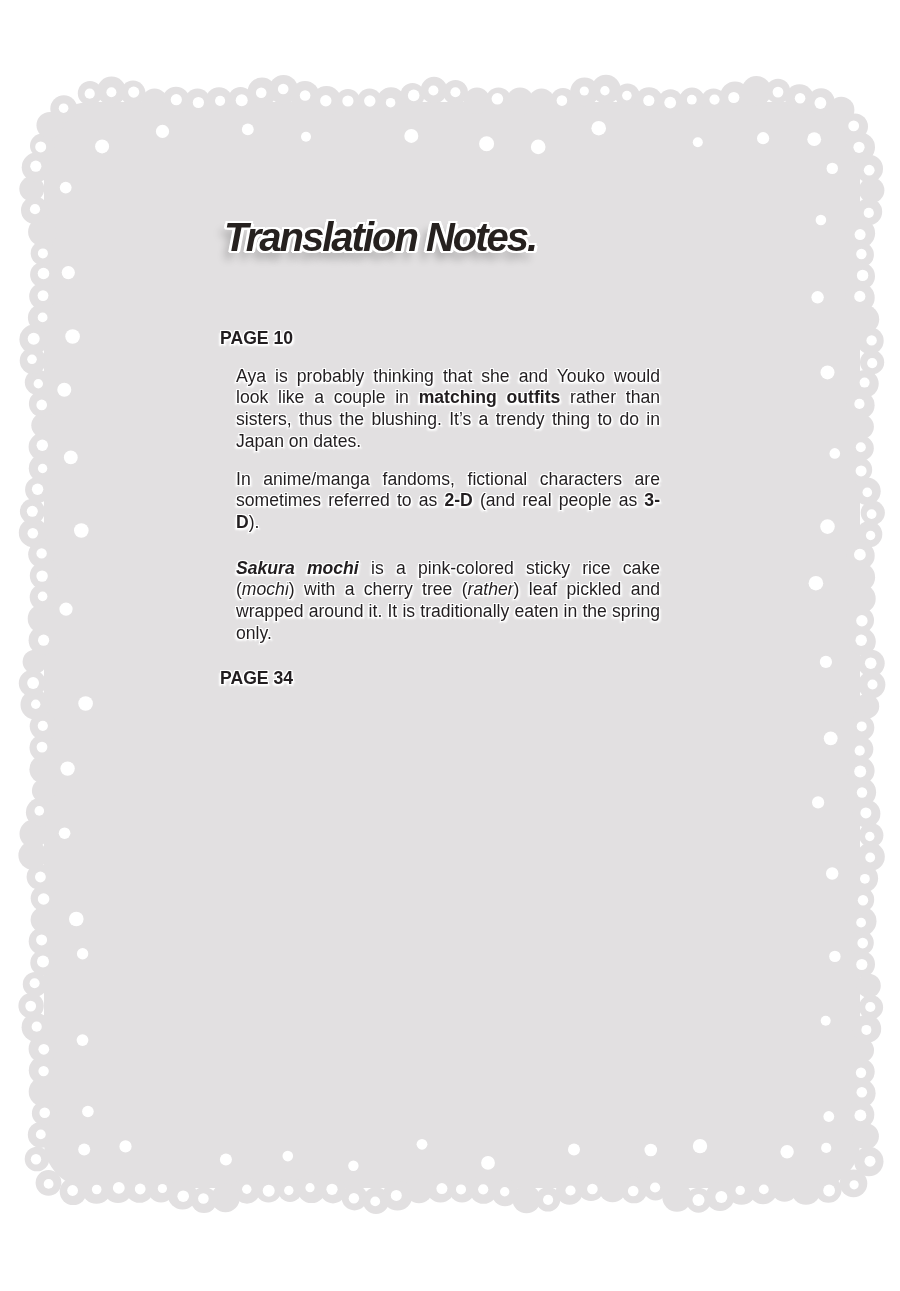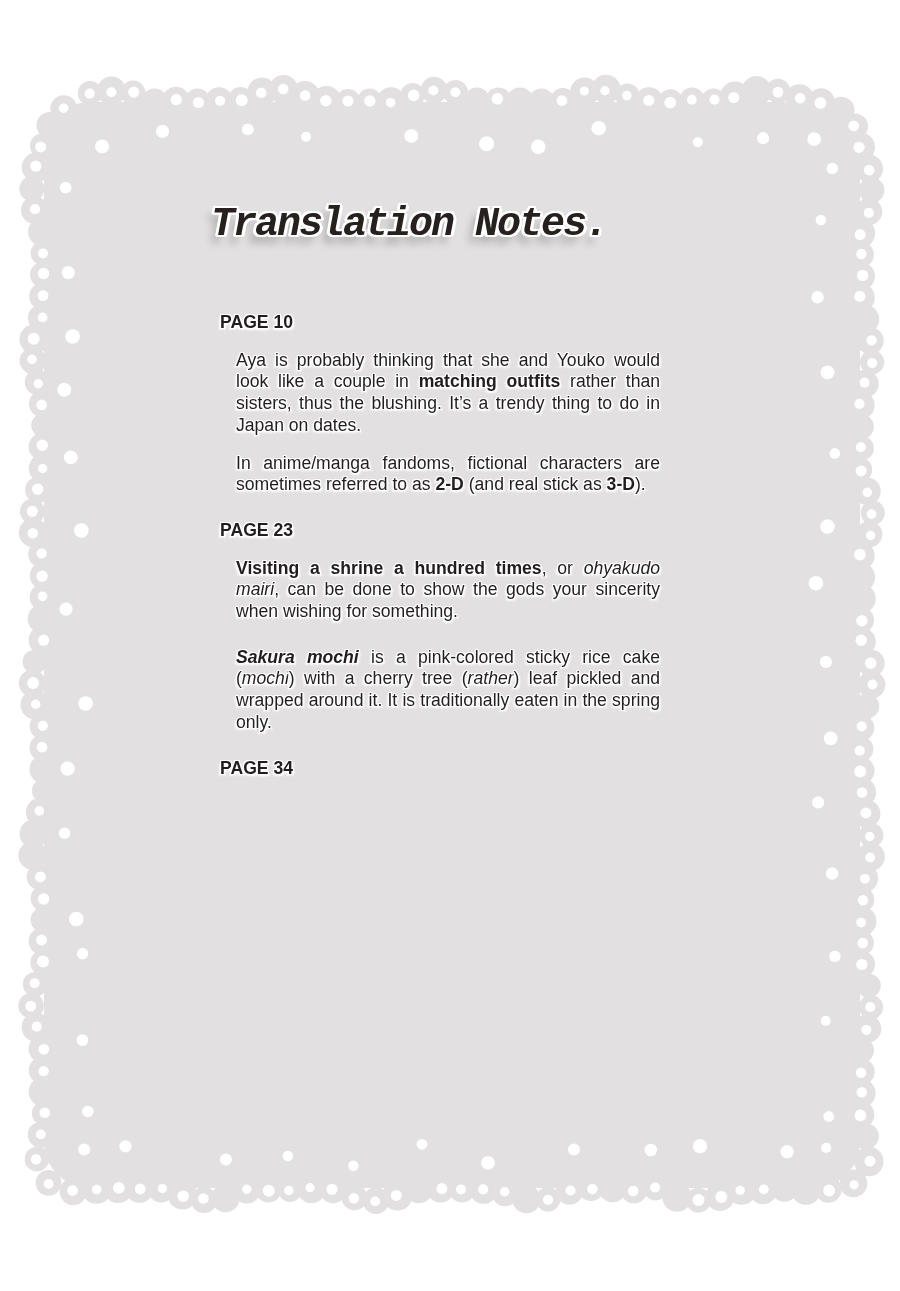--- a/index.html
+++ b/index.html
@@ -2,32 +2,32 @@
 <html><head>
 <meta charset="utf-8">
 <style>
   html,body{margin:0;padding:0;background:#ffffff;}
   .stage{
     position:relative;width:900px;height:1291px;overflow:hidden;
     background:#ffffff;font-family:"Liberation Sans",sans-serif;
   }
   #doily{position:absolute;left:0;top:0;width:900px;height:1291px;display:block;}
   .title{
-    position:absolute;left:211px;top:202px;margin:0;z-index:2;
-    font-family:Liberation Mono, monospace;font-style:italic;font-weight:700;
+    position:absolute;left:211px;top:202px;margin:13px;z-index:2;
+    font-family:Liberation Sans, sans-serif;font-style:italic;font-weight:700;
     font-size:40px;letter-spacing:-2px;white-space:nowrap;
     text-shadow:
       -2px -2px 0 #fff, 0 -2px 0 #fff, 2px -2px 0 #fff,
       -2px  0  0 #fff, 2px  0  0 #fff,
       -2px  2px 0 #fff, 0  2px 0 #fff, 2px 2px 0 #fff,
       -3px 1px 0 #fff, 3px 1px 0 #fff,
       -6px 8px 9px rgba(0,0,0,0.28);
   }
   .notes{
-    position:absolute;left:220px;top:312px;width:456px;z-index:2;
+    position:absolute;left:220px;top:328px;width:456px;z-index:2;
     font-size:17.6px;line-height:21.7px;
     text-align:justify;
     text-shadow:
       -1px -1px 0 #fff, 0 -1px 0 #fff, 1px -1px 0 #fff,
       -1px  0  0 #fff, 1px  0  0 #fff,
       -1px  1px 0 #fff, 0  1px 0 #fff, 1px 1px 0 #fff,
       -2px 2px 2px #fff, 2px 2px 2px #fff;
   }
   .note-section{margin:0 0 24px 0;}
   .note-heading{font-weight:700;}
@@ -403,25 +403,21 @@
       <circle cx="64.3" cy="389.8" r="7.0" fill="#ffffff"></circle>
       <circle cx="72.6" cy="336.5" r="7.3" fill="#ffffff"></circle>
       <circle cx="68.3" cy="272.6" r="6.6" fill="#ffffff"></circle>
       <circle cx="65.7" cy="187.6" r="5.9" fill="#ffffff"></circle>
     </svg>
   <h1 class="title" style="color: rgb(38, 33, 31);">Translation Notes.</h1>
   <div class="notes" style="color: rgb(34, 30, 32);">
       <div class="note-section">
         <div class="note-heading">PAGE 10</div>
         <p><span>Aya is probably thinking that she and Youko would look like a couple in </span><span class="b">matching outfits</span><span> rather than sisters, thus the blushing. It’s a trendy thing to do in Japan on dates.</span></p>
-        <p><span>In anime/manga fandoms, fictional characters are sometimes referred to as </span><span class="b">2-D</span><span> (and real stick as </span><span class="b">3-D</span><span>).</span></p>
-      </div>
-      <div class="note-section">
-        <div class="note-heading">PAGE 23</div>
-        <p><span class="b">Visiting a shrine a hundred times</span><span>, or </span><span class="i">ohyakudo mairi</span><span>, can be done to show the gods your sincerity when wishing for something.</span></p>
+        <p><span>In anime/manga fandoms, fictional characters are sometimes referred to as </span><span class="b">2-D</span><span> (and real people as </span><span class="b">3-D</span><span>).</span></p>
       </div>
       <div class="note-section">
         <p><span class="b i">Sakura mochi</span><span> is a pink-colored sticky rice cake (</span><span class="i">mochi</span><span>) with a cherry tree (</span><span class="i">rather</span><span>) leaf pickled and wrapped around it. It is traditionally eaten in the spring only.</span></p>
       </div>
       <div class="note-section">
         <div class="note-heading">PAGE 34</div>
       </div>
       <div class="note-section">
       </div>
     </div>

